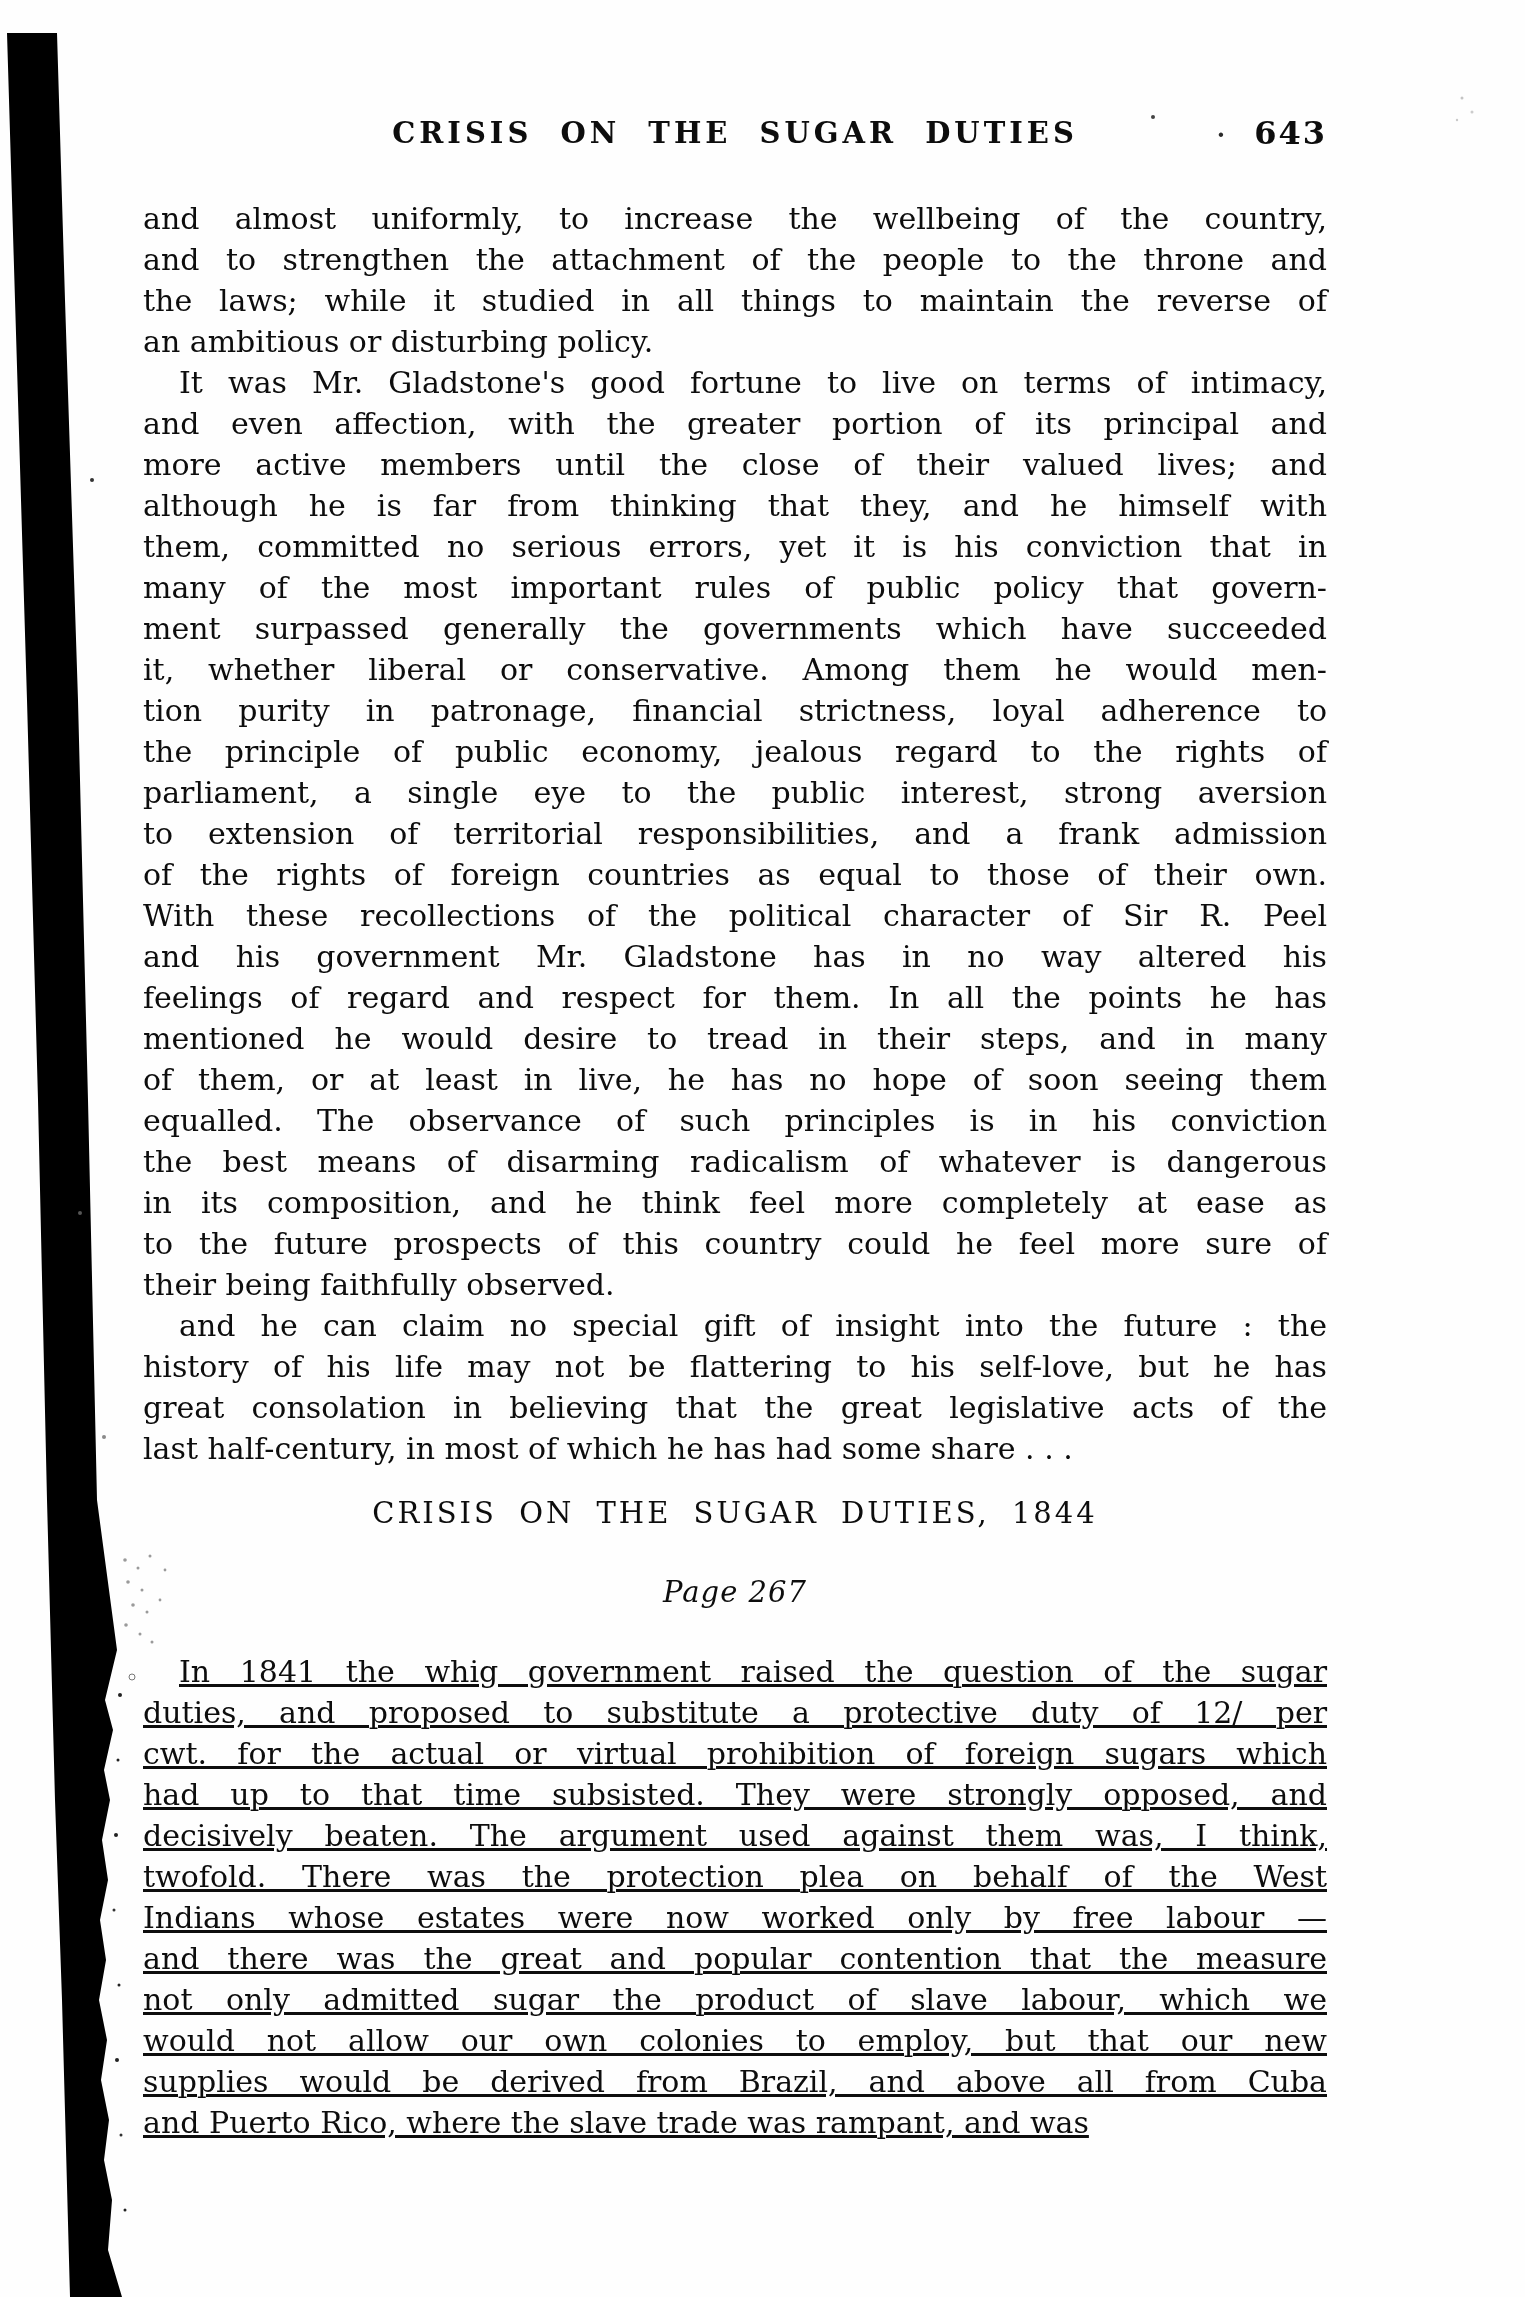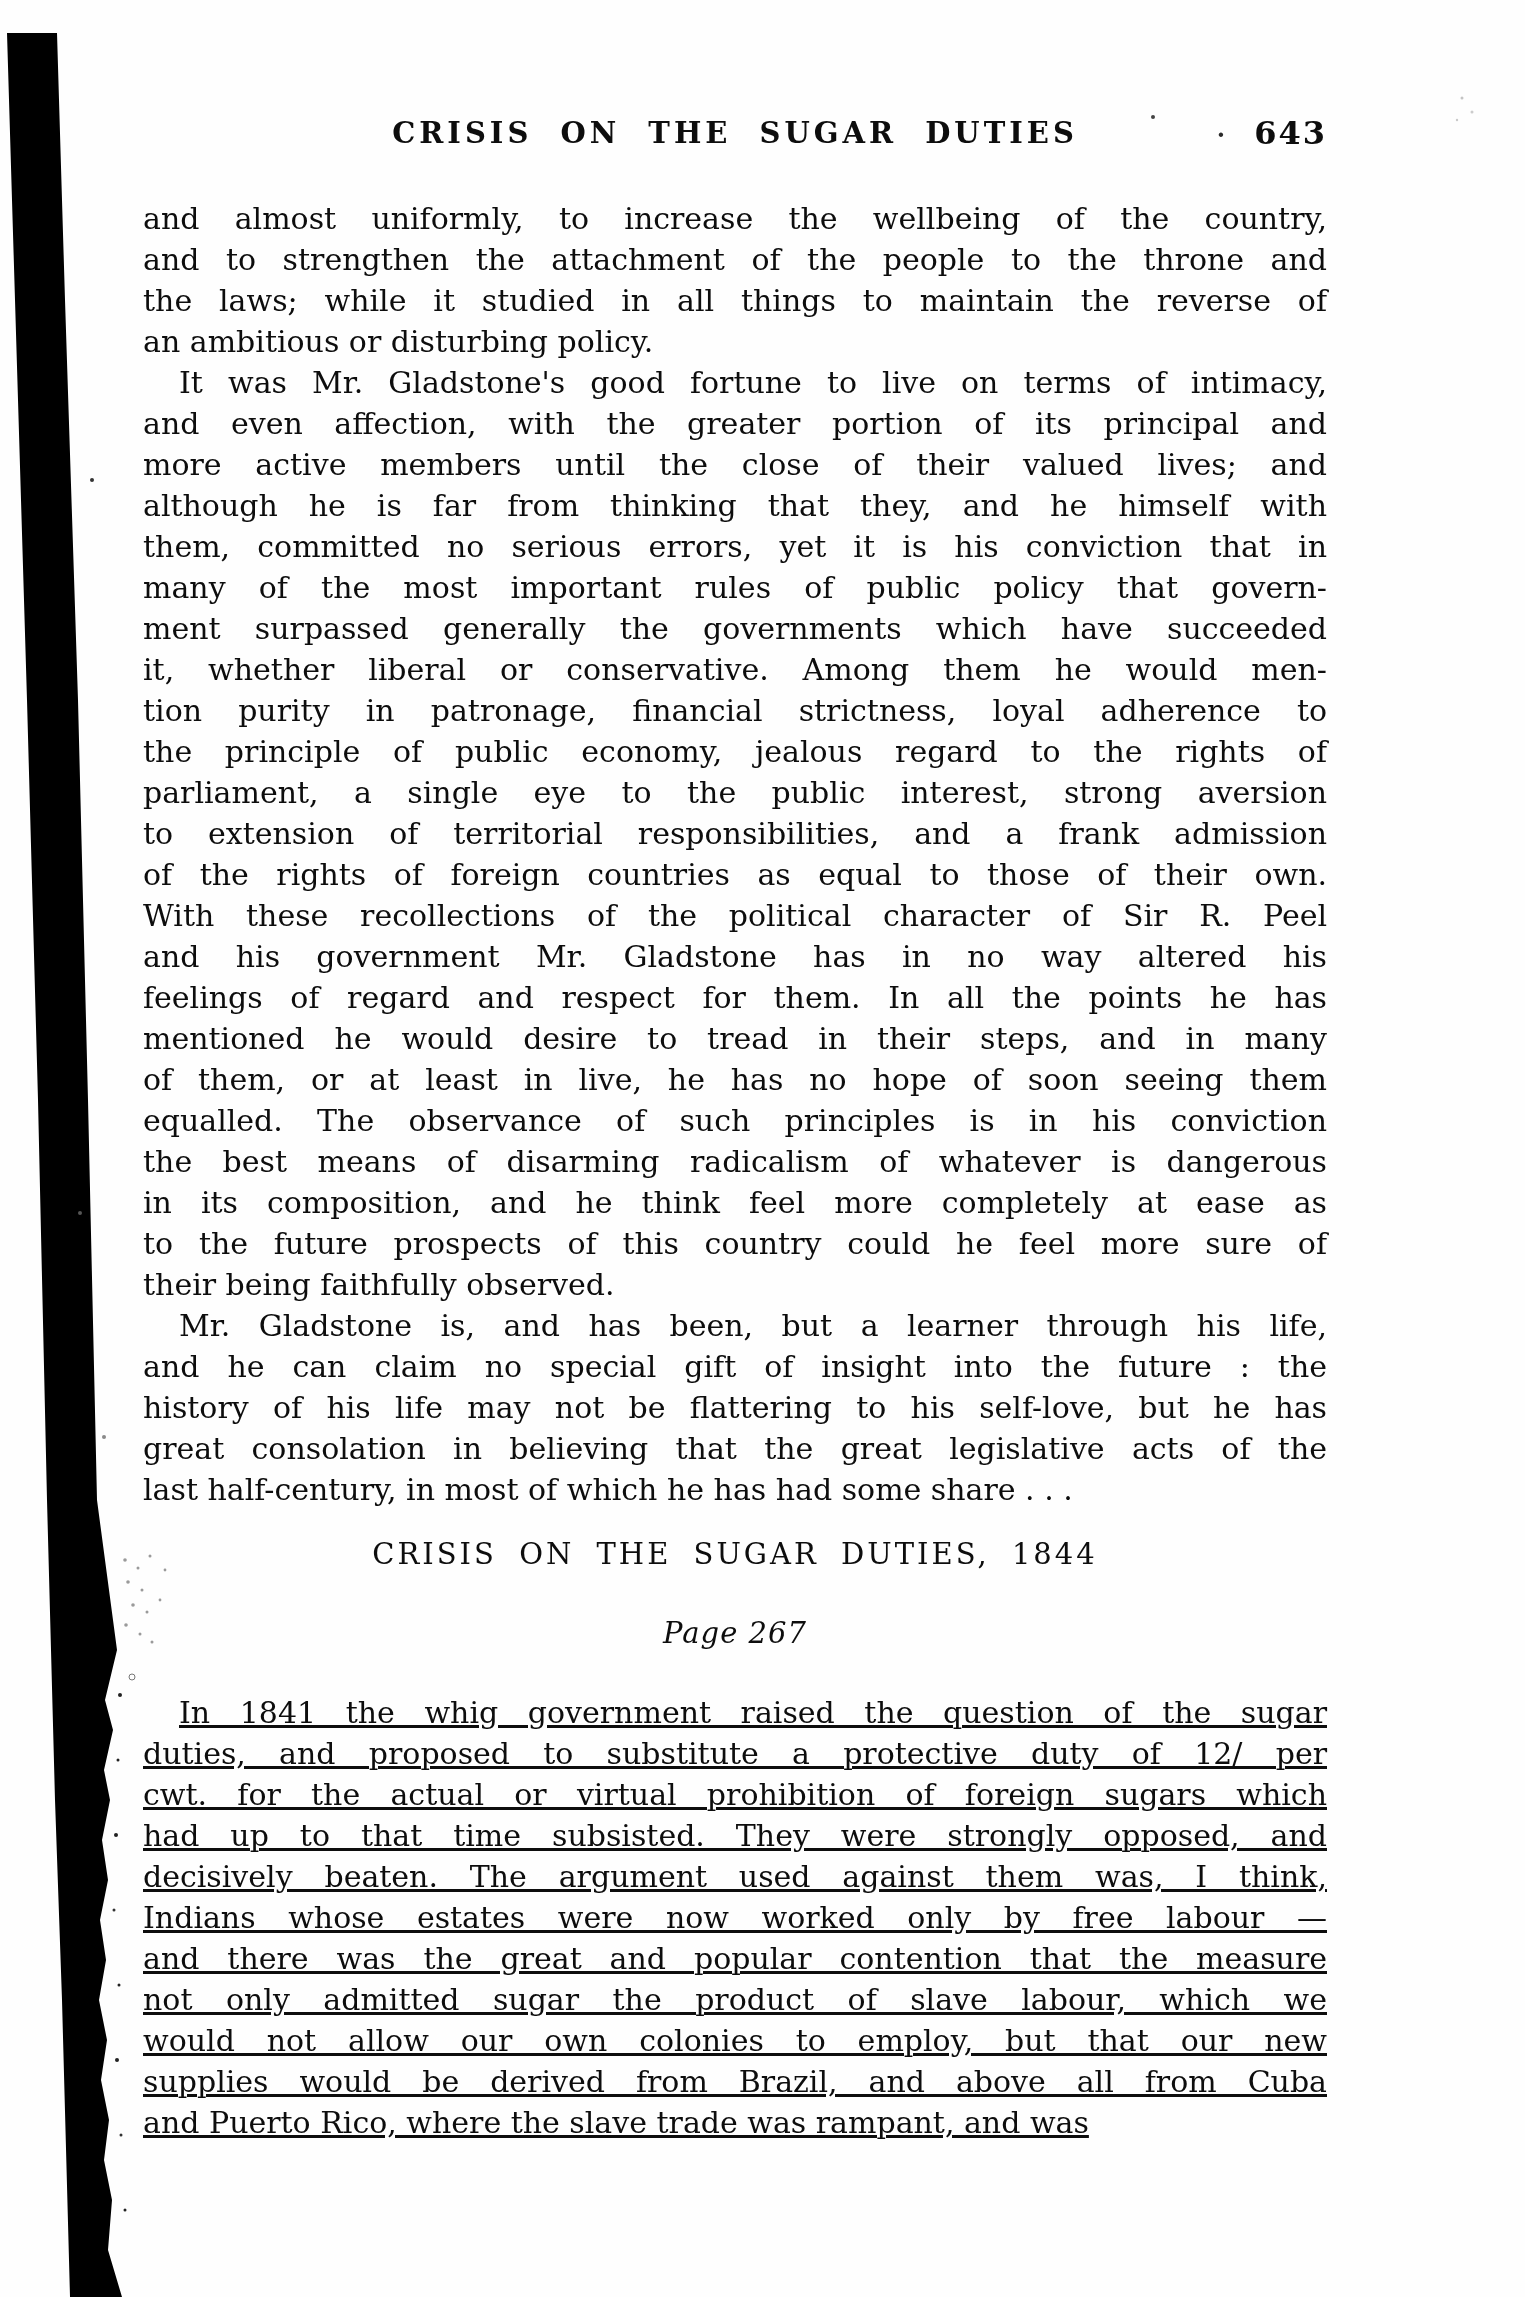--- a/index.html
+++ b/index.html
@@ -111,38 +111,38 @@
         <div class="line">feelings of regard and respect for them.  In all the points he has</div>
         <div class="line">mentioned he would desire to tread in their steps, and in many</div>
         <div class="line">of them, or at least in live, he has no hope of soon seeing them</div>
         <div class="line">equalled.  The observance of such principles is in his conviction</div>
         <div class="line">the best means of disarming radicalism of whatever is dangerous</div>
         <div class="line">in its composition, and he think feel more completely at ease as</div>
         <div class="line">to the future prospects of this country could he feel more sure of</div>
         <div class="line last">their being faithfully observed.</div>
       </div>
       <div class="para body indent">
-        <div class="line">Mr. Gladstone is, and has been, but a learner through his life,</div>
         <div class="line">and he can claim no special gift of insight into the future : the</div>
         <div class="line">history of his life may not be flattering to his self-love, but he has</div>
         <div class="line">great consolation in believing that the great legislative acts of the</div>
         <div class="line last">last half-century, in most of which he has had some share . . .</div>
       </div>
       <div class="para heading">
         <div class="line last">CRISIS ON THE SUGAR DUTIES, 1844</div>
       </div>
       <div class="para subheading">
         <div class="line last">Page 267</div>
       </div>
       <div class="para body indent">
         <div class="line">In 1841 the whig government raised the question of the sugar</div>
         <div class="line">duties, and proposed to substitute a protective duty of 12/ per</div>
         <div class="line">cwt. for the actual or virtual prohibition of foreign sugars which</div>
         <div class="line">had up to that time subsisted.  They were strongly opposed, and</div>
         <div class="line">decisively beaten.  The argument used against them was, I think,</div>
+        <div class="line">twofold.  There was the protection plea on behalf of the West</div>
         <div class="line">Indians whose estates were now worked only by free labour —</div>
         <div class="line">and there was the great and popular contention that the measure</div>
         <div class="line">not only admitted sugar the product of slave labour, which we</div>
         <div class="line">would not allow our own colonies to employ, but that our new</div>
         <div class="line">supplies would be derived from Brazil, and above all from Cuba</div>
         <div class="line last">and Puerto Rico, where the slave trade was rampant, and was</div>
       </div>
     </main>
 
 </div>

